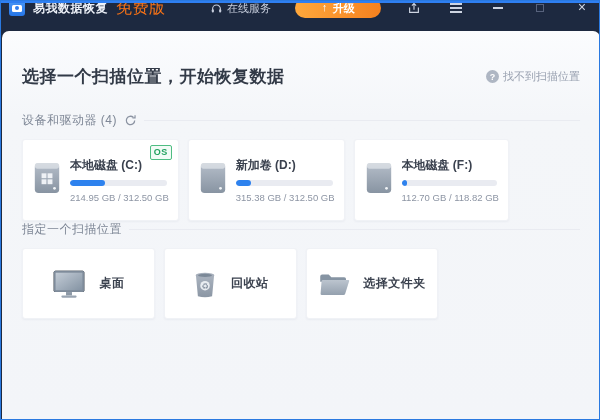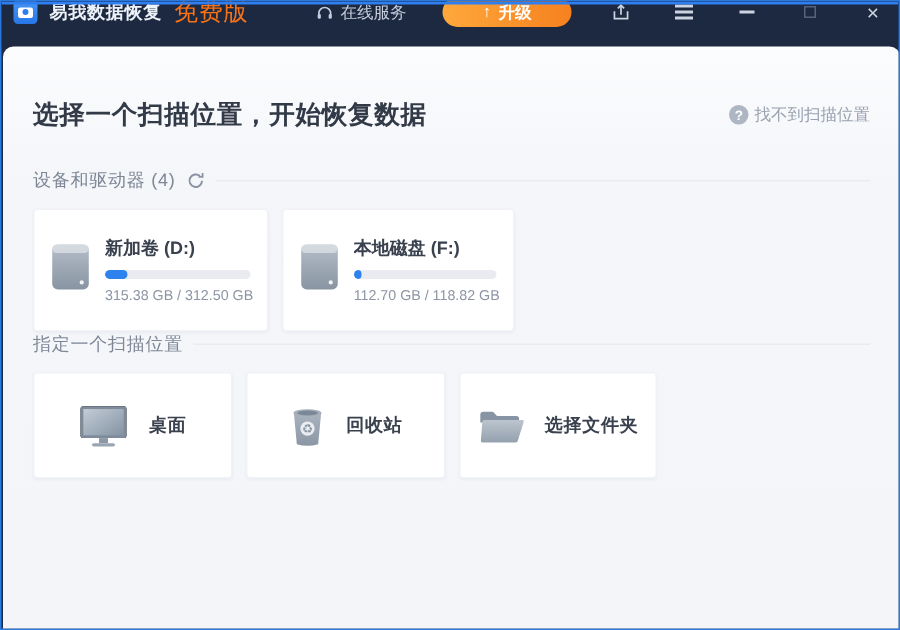--- a/index.html
+++ b/index.html
@@ -1,19 +1,19 @@
 <!DOCTYPE html>
 <html><head>
 <meta charset="utf-8">
 <style>
   html,body{margin:0;padding:0;background:#dfe3ea;font-family:"Liberation Sans","DejaVu Sans",sans-serif;}
   *{box-sizing:border-box;}
   .window{width:600px;height:420px;border:1px solid #2a79e0;background:#1d2940;overflow:hidden;position:relative;}
   
-  .titlebar{height:30px;background:#1d2940;display:flex;align-items:center;padding:0 8px 16px 8px;position:relative;}
+  .titlebar{height:30px;background:#1d2940;display:flex;align-items:center;padding:0 8px 16px 8px;position:relative;font-family:Liberation Mono, monospace;}
   .titlebar::before{content:"";position:absolute;top:0;left:0;right:0;height:2px;background:#2e7ff2;}
   .app-icon{width:16px;height:16px;border-radius:3px;background:linear-gradient(180deg,#4a97f5,#2676e8);display:flex;align-items:center;justify-content:center;margin-right:8px;flex:none;}
   .app-icon .cam{width:10px;height:7px;background:#fff;border-radius:1.5px;position:relative;}
   .app-icon .cam::after{content:"";position:absolute;left:3px;top:1.5px;width:4px;height:4px;border-radius:50%;background:#2f7ded;}
   .app-title{font-size:12px;font-weight:bold;color:#edf1f8;letter-spacing:0.5px;}
   .app-edition{font-size:16px;color:#f97316;margin-left:8px;letter-spacing:0.5px;}
   .tb-right{margin-left:auto;display:flex;align-items:center;gap:24px;}
   .online-service{display:flex;align-items:center;gap:4px;color:#c6cddc;font-size:11px;cursor:pointer;}
   .upgrade-btn{display:flex;align-items:center;justify-content:center;gap:5px;width:86px;height:20px;border-radius:10px;background:linear-gradient(90deg,#ffa83c,#f5811f);color:#fff;font-size:11px;font-weight:bold;cursor:pointer;}
   .upgrade-arrow{font-size:11px;line-height:1;}
@@ -141,20 +141,41 @@
         <svg width="13" height="13" viewBox="0 0 14 14" fill="none" stroke="#8b93a2" stroke-width="1.4">
             <path d="M11.5 7 a4.5 4.5 0 1 1 -1.5 -3.4"></path>
             <path d="M11.9 1.4 v2.8 h-2.8" stroke-width="1.3"></path>
           </svg>
       </span>
       <span class="section-line"></span>
     </div>
 
     <div class="grid">
 
+      <div class="drive-card">
+        <span class="badge os">OS</span>
+        <span class="drive-icon">
+          <svg width="30" height="34" viewBox="0 0 32 36">
+              <rect x="3" y="2" width="26" height="32" rx="4" fill="url(#driveBody)"></rect>
+              <rect x="3" y="2" width="26" height="6" rx="3" fill="#d8dde3" opacity="0.85"></rect>
+              <rect x="10.2" y="13" width="5.2" height="5.2" fill="#eef1f5"></rect>
+              <rect x="16.6" y="13" width="5.2" height="5.2" fill="#eef1f5"></rect>
+              <rect x="10.2" y="19.4" width="5.2" height="5.2" fill="#eef1f5"></rect>
+              <rect x="16.6" y="19.4" width="5.2" height="5.2" fill="#eef1f5"></rect>
+              <circle cx="24" cy="29" r="1.5" fill="#f0f3f6"></circle>
+            </svg>
+        </span>
+        <div class="drive-info">
+          <div class="drive-name">本地磁盘 (C:)</div>
+          <div class="bar">
+              <div class="bar-fill" style="width: 36%;"></div>
+            </div>
+          <div class="drive-size">214.95 GB / 312.50 GB</div>
+        </div>
+      </div>
 
       <div class="drive-card">
         <span class="drive-icon">
           <svg width="30" height="34" viewBox="0 0 32 36">
               <rect x="3" y="2" width="26" height="32" rx="4" fill="url(#driveBody)"></rect>
               <rect x="3" y="2" width="26" height="6" rx="3" fill="#d8dde3" opacity="0.85"></rect>
               <circle cx="24" cy="29" r="1.5" fill="#f0f3f6"></circle>
             </svg>
         </span>
         <div class="drive-info">

